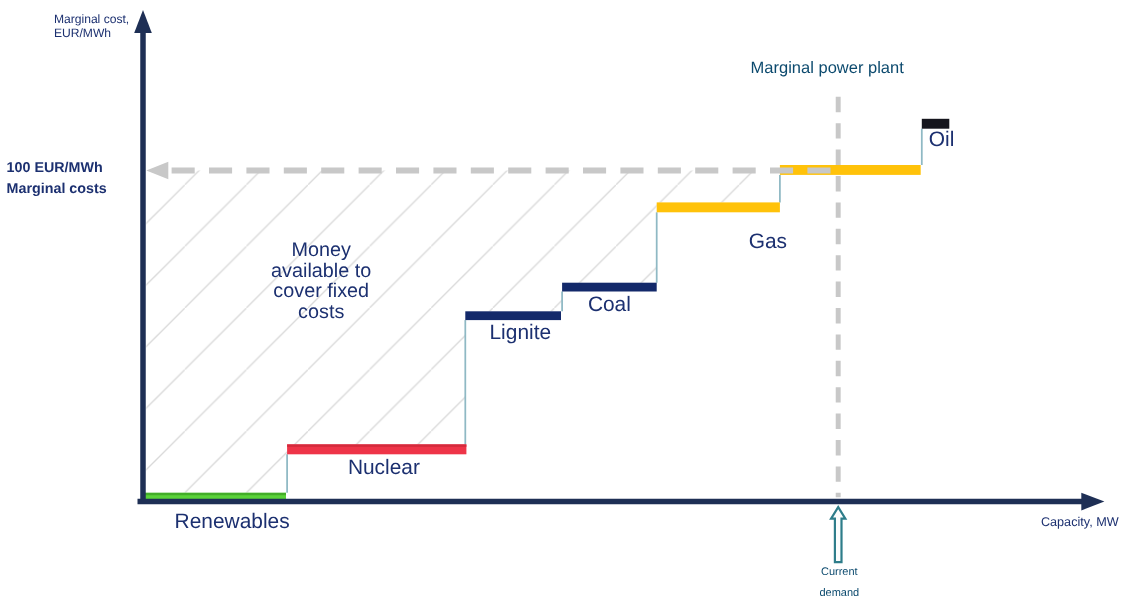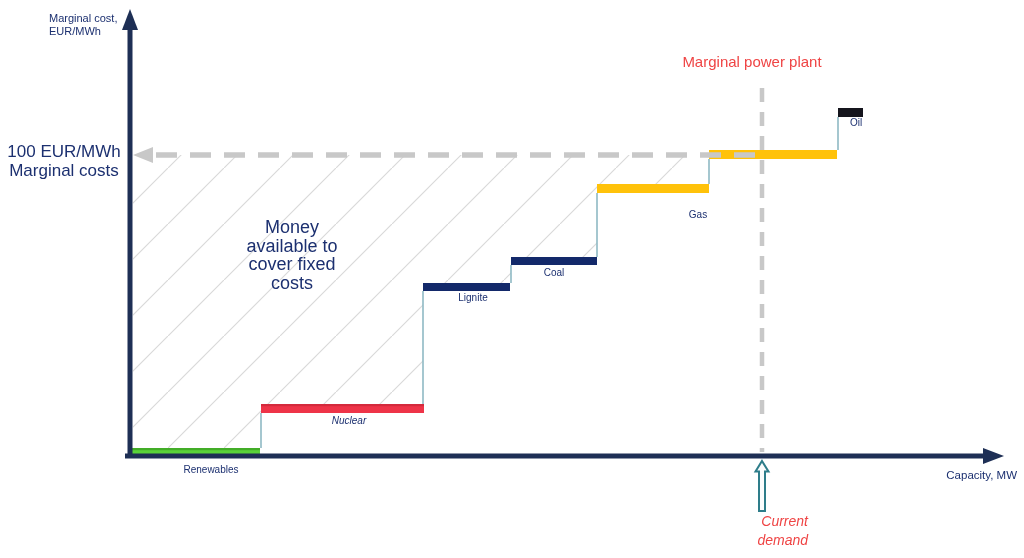--- a/index.html
+++ b/index.html
@@ -1,29 +1,29 @@
 <!DOCTYPE html>
 <html><head>
 <meta charset="utf-8">
 <style>
   html,body{margin:0;padding:0;background:#fff;}
   .canvas{position:relative;width:1024px;height:558px;background:#ffffff;overflow:hidden;
           font-family:"Liberation Sans",sans-serif;padding-left:44px;}
   .canvas svg{position:absolute;left:0;top:0;}
   .lbl{position:absolute;}
   .navy{color:#1c3070;}
-  .gray{color:#ef4444;}
+  .gray{color:#0c4a6e;}
   #yaxis-label{left:49px;top:12px;font-size:11px;line-height:13px;text-align:left;}
-  #price-label{left:6px;top:142px;width:116px;font-size:17px;line-height:19px;text-align:center;}
+  #price-label{left:6px;top:142px;width:116px;font-size:13px;line-height:19px;font-weight:bold;}
   #determines{left:238px;top:125px;width:248px;font-size:15px;font-style:italic;text-align:center;}
   #marginal-plant{left:652px;top:53px;width:200px;font-size:15px;text-align:center;}
   #money{left:240px;top:218px;width:104px;font-size:18px;line-height:18.5px;text-align:center;}
   #capacity{left:935px;top:469px;width:82px;font-size:11.5px;text-align:right;}
-  #current-demand{left:718px;top:512px;width:90px;font-size:14px;line-height:18.5px;text-align:right;font-style:italic;}
-  .step-label{position:absolute;transform:translateX(-50%);font-size:10px;color:#1c3070;white-space:nowrap;text-align:center;}
+  #current-demand{left:718px;top:512px;width:90px;font-size:10px;line-height:18.5px;text-align:center;}
+  .step-label{position:absolute;transform:translateX(-50%);font-size:19px;color:#1c3070;white-space:nowrap;text-align:center;}
 </style>
 </head>
 <body>
 
 <div class="canvas">
   <svg id="chart-svg" width="1024" height="558" viewBox="0 0 1024 558">
       <defs>
         <pattern id="hatchp" width="56" height="56" patternUnits="userSpaceOnUse">
           <path d="M0,56 L56,0" stroke="#d9d9d9" stroke-width="1.2"></path>
         </pattern>
@@ -76,19 +76,19 @@
 
   <div class="lbl navy" id="capacity">Capacity, MW</div>
 
   <div class="lbl gray" id="current-demand">
     <div>Current</div>
     <div>demand</div>
   </div>
 
   <div id="step-labels">
       <div class="step-label" style="left: 199px; top: 464px; margin-left: 12px;">Renewables</div>
-      <div class="step-label" style="left: 349px; top: 415px; font-style: italic;">Nuclear</div>
+      <div class="step-label" style="left: 349px; top: 415px;">Nuclear</div>
       <div class="step-label" style="left: 473px; top: 292px;">Lignite</div>
       <div class="step-label" style="left: 554px; top: 267px;">Coal</div>
       <div class="step-label" style="left: 698px; top: 197px; margin-top: 12px;">Gas</div>
       <div class="step-label" style="left: 856px; top: 117px;">Oil</div>
     </div>
 </div>
 
 </body></html>

